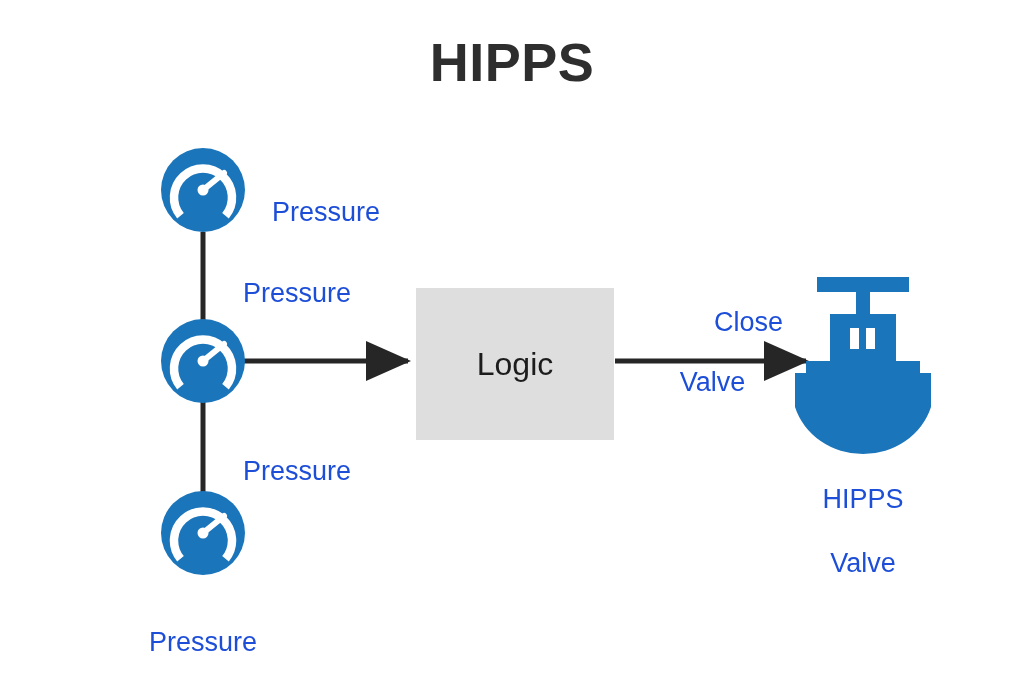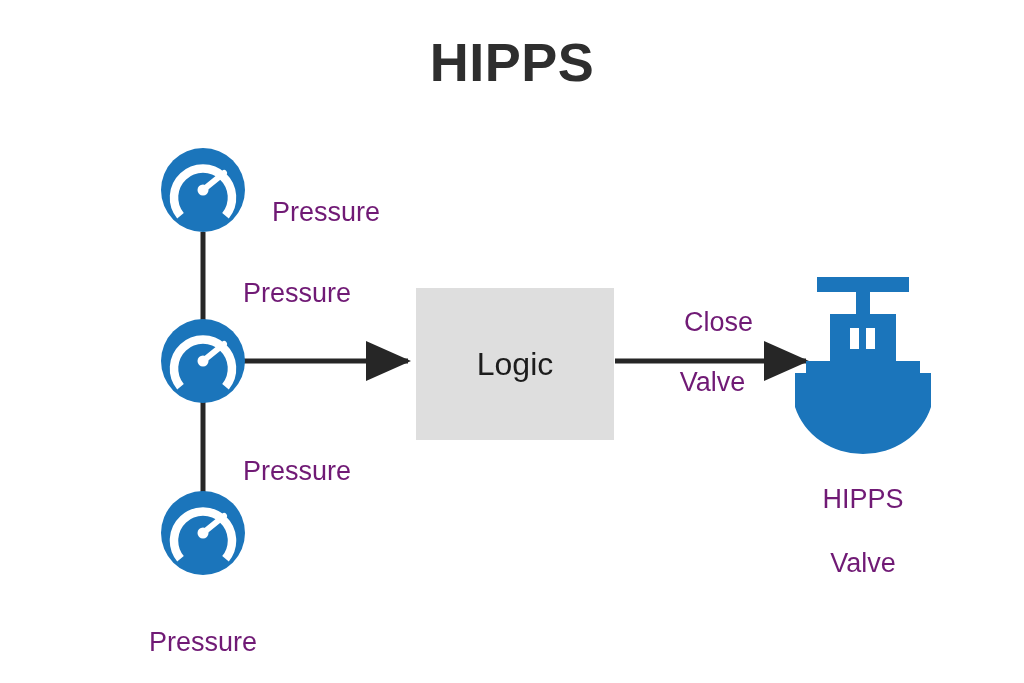--- a/index.html
+++ b/index.html
@@ -33,21 +33,21 @@
     font-size: 54px;
     font-weight: bold;
     color: #2e2e2e;
     letter-spacing: 0.5px;
     line-height: 1.1;
   }
 
   
   .label {
     position: absolute;
-    color: #701a75;
+    color: #1d4ed8;
     font-size: 27px;
     line-height: 1.19;
     white-space: pre-line;
   }
   .label-left   { text-align: left; }
   .label-center { text-align: center; }
 
   
   svg.layer {
     position: absolute;
@@ -164,21 +164,21 @@
 
   <div class="label label-left" style="left:243px; top:277px; width:200px;">Pressure</div>
 
   <div class="label label-left" style="left:243px; top:455px; width:200px;">Pressure</div>
 
   <div class="label label-center" style="left:83px; top:594px; width:240px;">
     <div>Pressure</div>
     
   </div>
 
-  <div class="label label-center" style="left:608px; top:306px; width:145px;text-align:right;">Close</div>
+  <div class="label label-center" style="left:676px; top:306px; width:145px;">Close</div>
 
   <div class="label label-center" style="left:640px; top:366px; width:145px;">Valve</div>
 
   <div class="label label-center" style="left:743px; top:451px; width:240px;">
     <div>HIPPS</div>
     <div>Valve</div>
   </div>
 
 </div>
 

